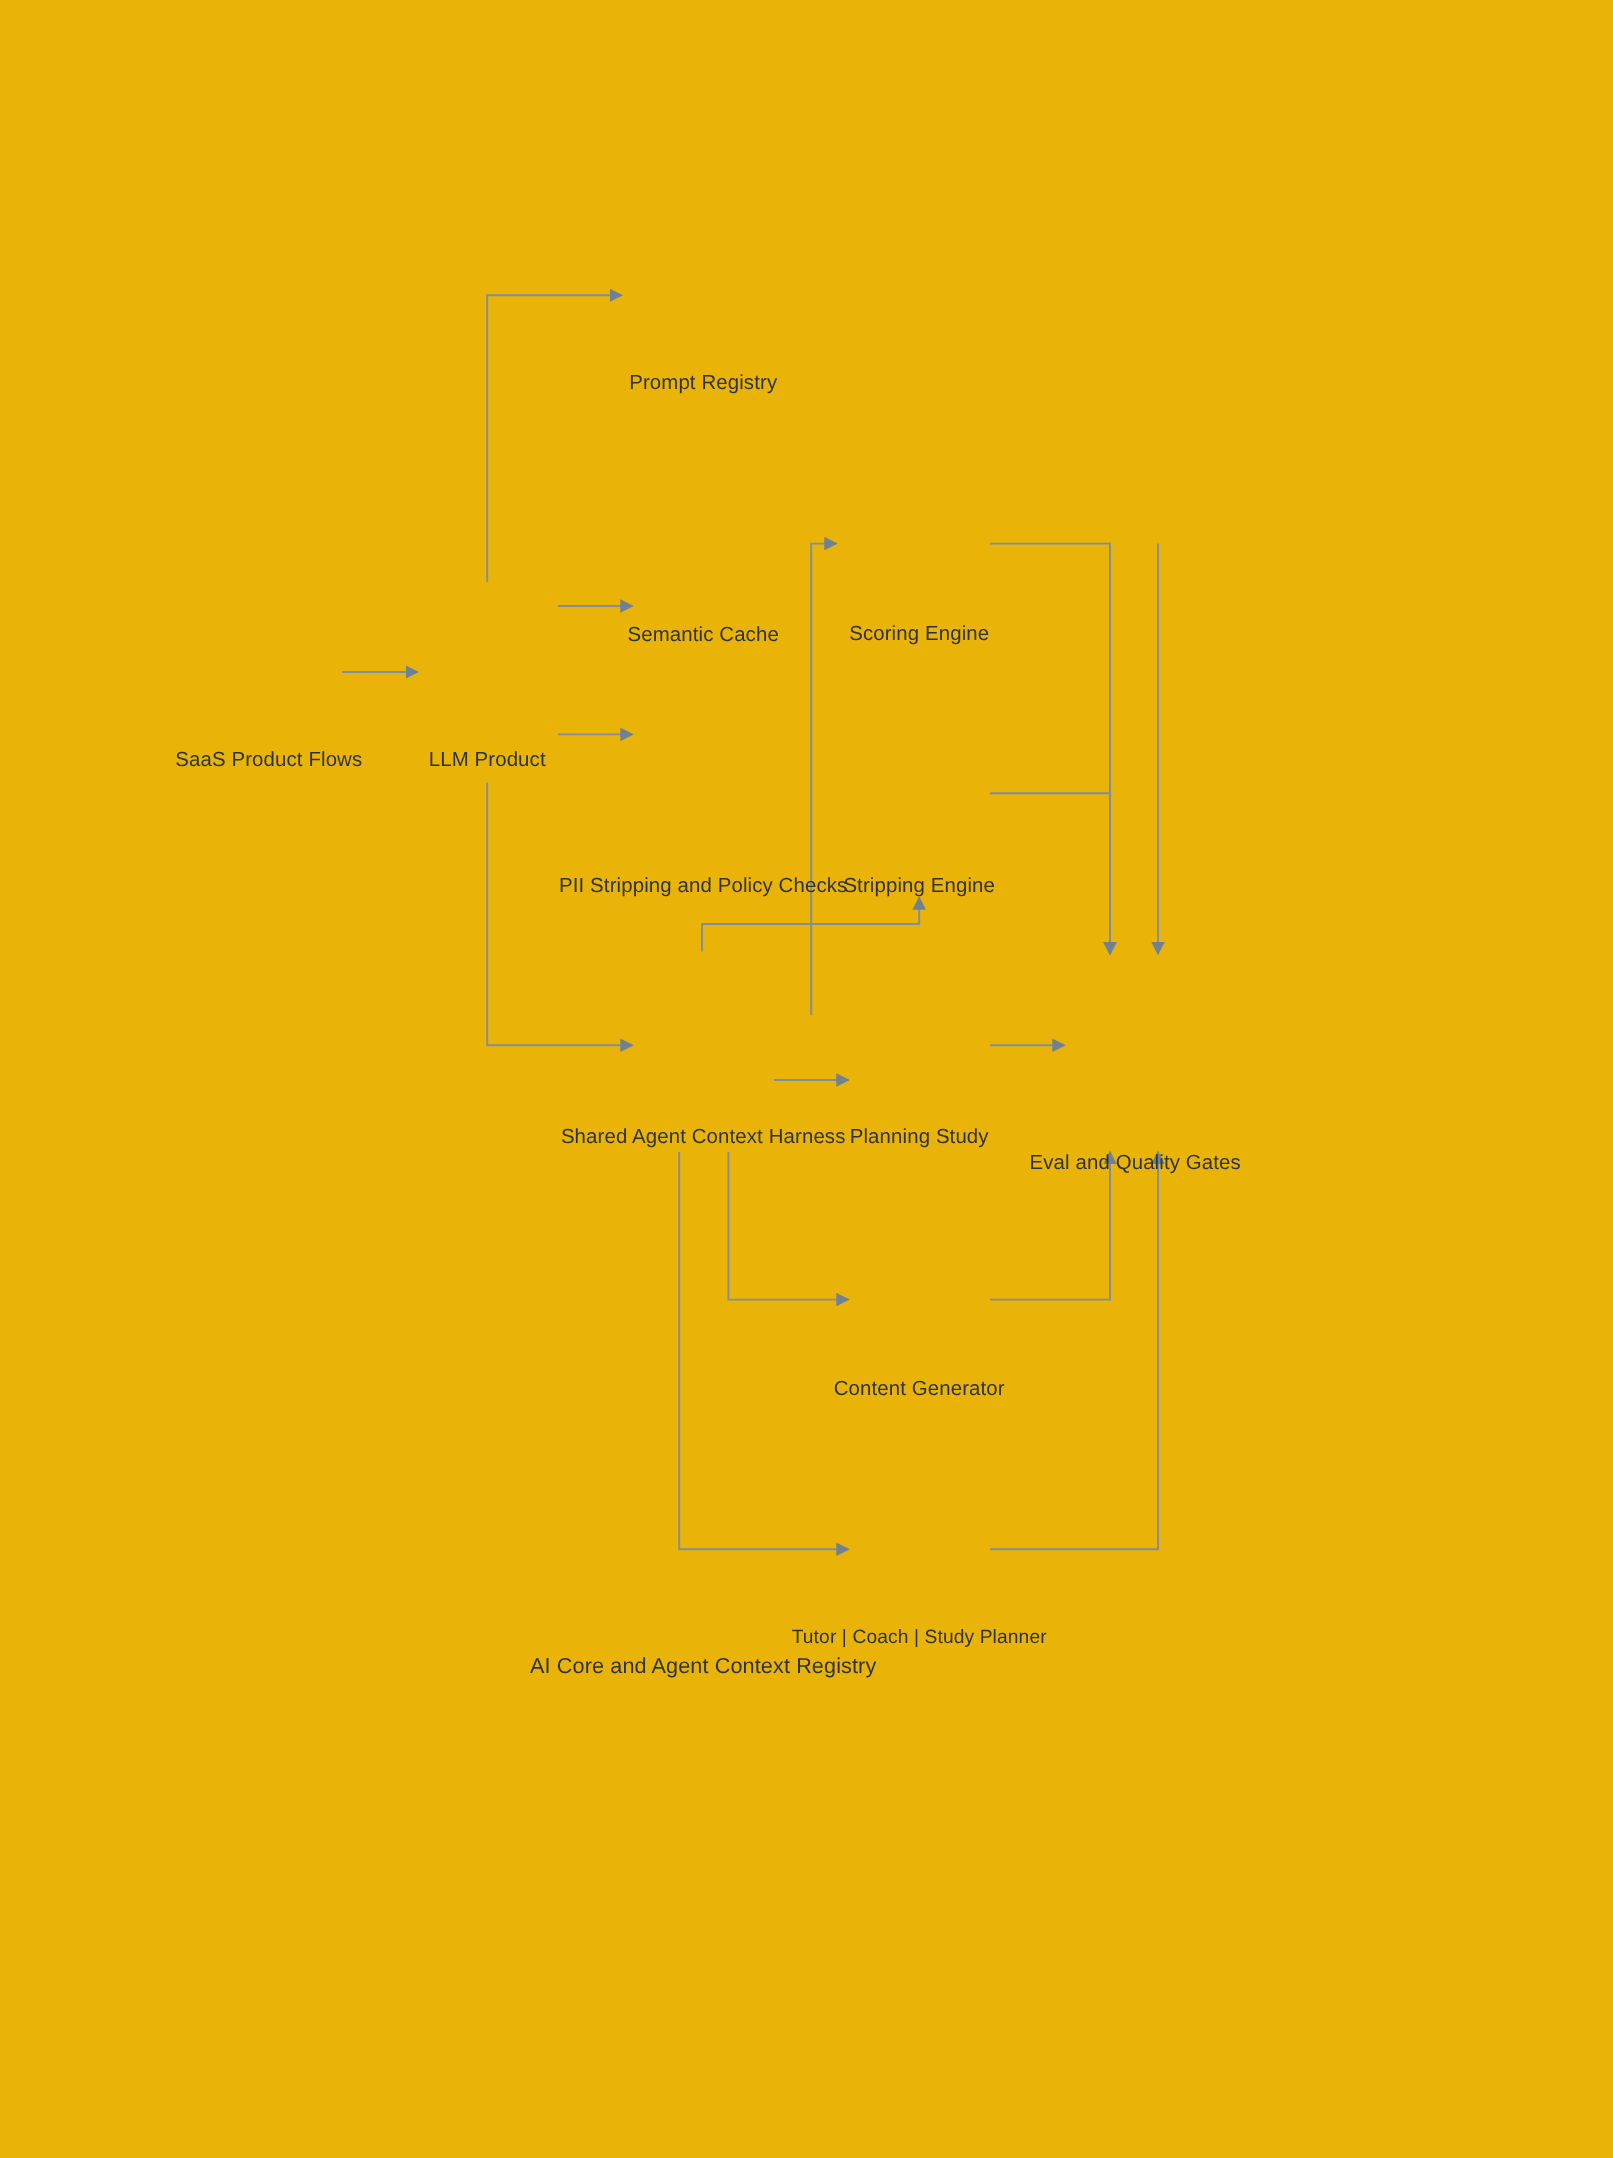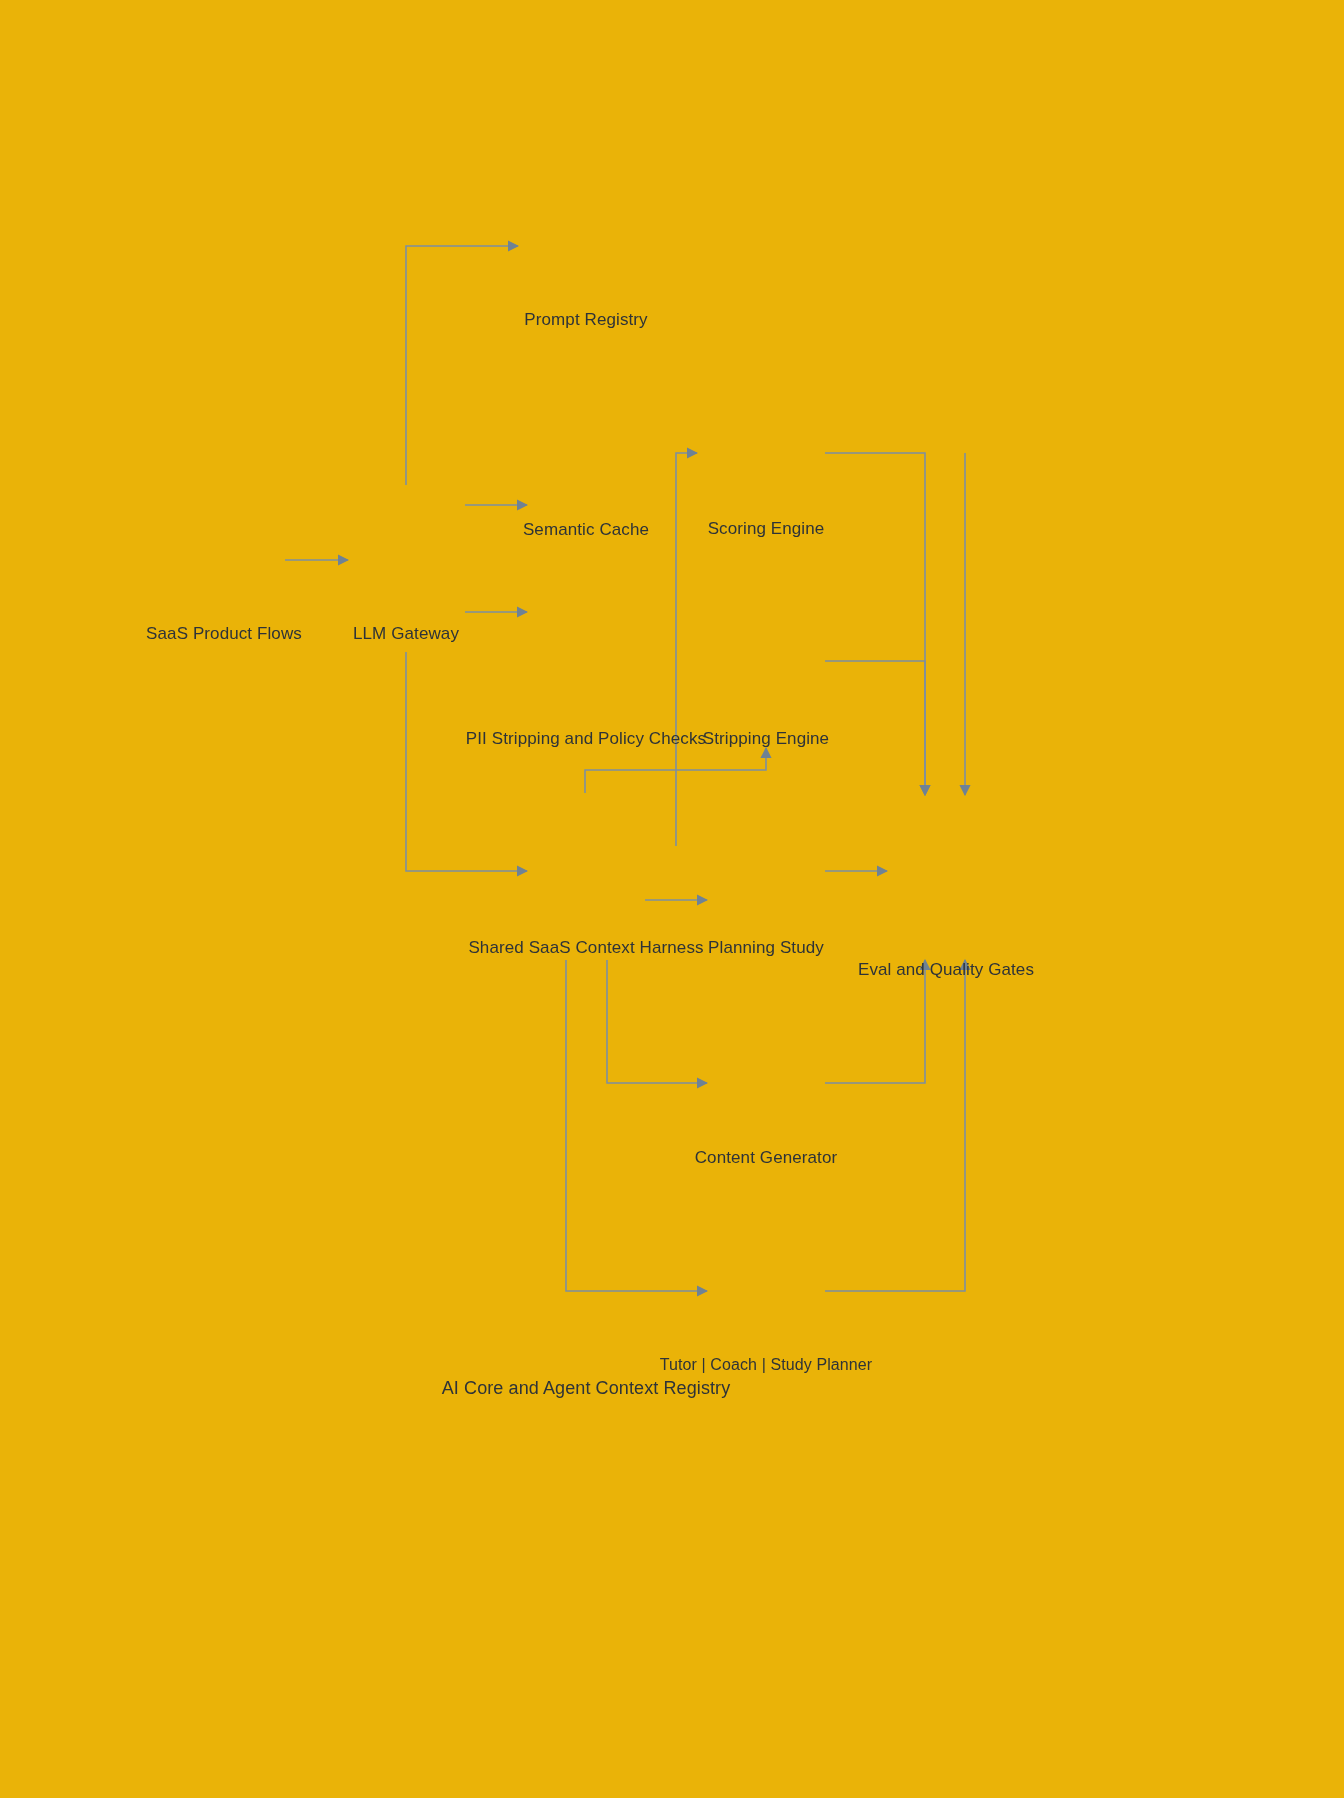--- a/index.html
+++ b/index.html
@@ -81,24 +81,24 @@
         <polyline points="566,960 566,1291 707,1291" fill="none" stroke="#7d8fa0" stroke-width="1.6" stroke-linecap="butt" stroke-linejoin="miter" marker-end="url(#arrow-right)"></polyline>
         <polyline points="825,1291 965,1291 965,960" fill="none" stroke="#7d8fa0" stroke-width="1.6" stroke-linecap="butt" stroke-linejoin="miter" marker-end="url(#arrow-up)"></polyline>
       </g>
   </svg>
 
   <div id="labels-layer">
       <div class="node-label" style="left: 586px; top: 319px;">Prompt Registry</div>
       <div class="node-label" style="left: 586px; top: 529px;">Semantic Cache</div>
       <div class="node-label" style="left: 766px; top: 528px;">Scoring Engine</div>
       <div class="node-label" style="left: 224px; top: 633px;">SaaS Product Flows</div>
-      <div class="node-label" style="left: 406px; top: 633px;">LLM Gateway</div>
+      <div class="node-label" style="left: 406px; top: 633px;">LLM Product</div>
       <div class="node-label" style="left: 586px; top: 738px;">PII Stripping and Policy Checks</div>
       <div class="node-label" style="left: 766px; top: 738px;">Stripping Engine</div>
-      <div class="node-label" style="left: 586px; top: 947px;">Shared SaaS Context Harness</div>
+      <div class="node-label" style="left: 586px; top: 947px;">Shared Agent Context Harness</div>
       <div class="node-label" style="left: 766px; top: 947px;">Planning Study</div>
       <div class="node-label" style="left: 946px; top: 969px;">Eval and Quality Gates</div>
       <div class="node-label" style="left: 766px; top: 1157px;">Content Generator</div>
       <div class="node-label subtitle" style="left: 766px; top: 1365px;">Tutor | Coach | Study Planner</div>
       <div class="node-label caption" style="left: 586px; top: 1388px;">AI Core and Agent Context Registry</div>
     </div>
 
 </div>
 
 </body></html>

